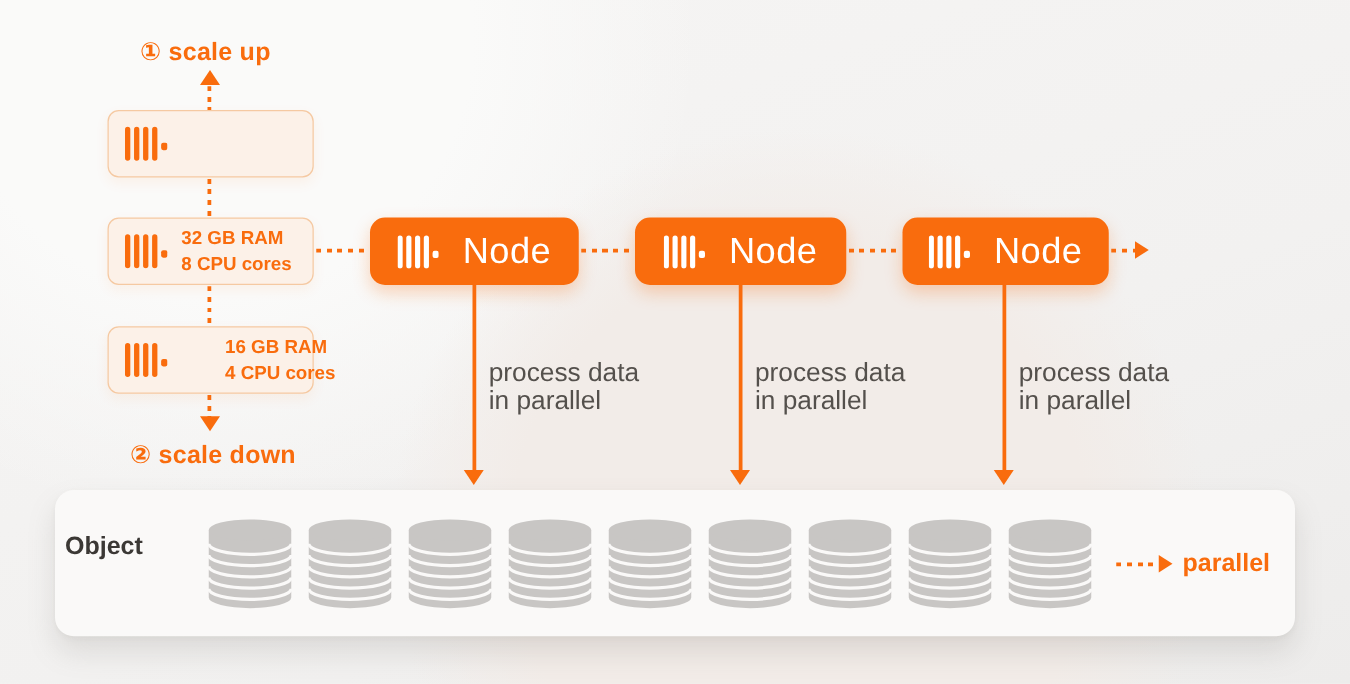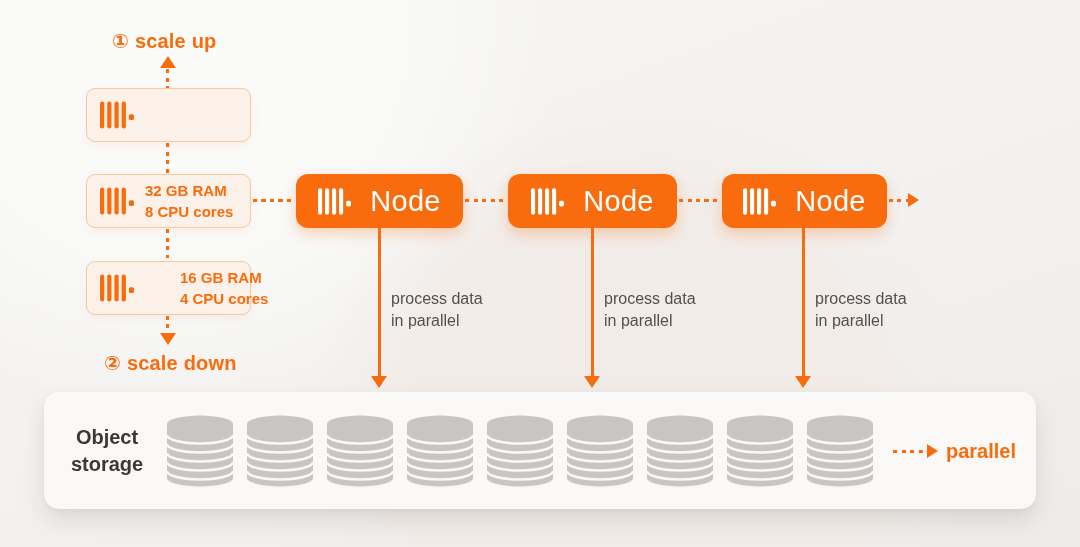--- a/index.html
+++ b/index.html
@@ -56,33 +56,33 @@
     border-radius:12px;
     display:flex; align-items:center; justify-content:center; gap:19px;
     box-shadow:0 6px 14px rgba(249,108,13,0.28);
   }
   .node-box .server-icon { color:#FFFFFF; display:flex; }
   .node-label { color:#FFFFFF; font-size:29px; font-weight:500; letter-spacing:0.3px; }
 
   
   .process-label {
     position:absolute; color:var(--text-gray,#54504C);
-    font-size:16px; line-height:22px; white-space:nowrap;
+    font-size:21px; line-height:22px; white-space:nowrap;
   }
 
   
   .storage-box {
     position:absolute; left:44px; top:392px; width:992px; height:117px;
     background:var(--storage-bg,#FAF9F8);
     border-radius:15px;
     box-shadow:0 12px 22px rgba(120,115,110,0.18), 0 2px 4px rgba(120,115,110,0.06);
   }
   .storage-title {
     position:absolute; left:52px; top:424px; width:110px;
-    text-align:center; color:var(--text-dark,#3B3835);
+    text-align:left; color:var(--text-dark,#3B3835);
     font-size:20px; font-weight:700; line-height:27px;
   }
   .cylinder-row {
     position:absolute; left:165px; top:414px;
     display:flex; gap:10px;
   }
   .cylinder { width:70px; height:74px; }
 
   .infinite-label {
     position:absolute; left:946px; top:440px;
@@ -209,21 +209,20 @@
   </div>
   <div class="process-label" style="left:815px; top:288px;">
     <span style="display:block">process data</span>
     <span style="display:block">in parallel</span>
   </div>
 
   <div class="storage-box"></div>
 
   <div class="storage-title">
     <span style="display:block">Object</span>
-    <span style="display:block">storage</span>
   </div>
 
   <div class="cylinder-row">
     <svg class="cylinder" viewBox="0 0 70 74">
         <use href="#db-cylinder"></use>
       </svg>
     <svg class="cylinder" viewBox="0 0 70 74">
         <use href="#db-cylinder"></use>
       </svg>
     <svg class="cylinder" viewBox="0 0 70 74">

